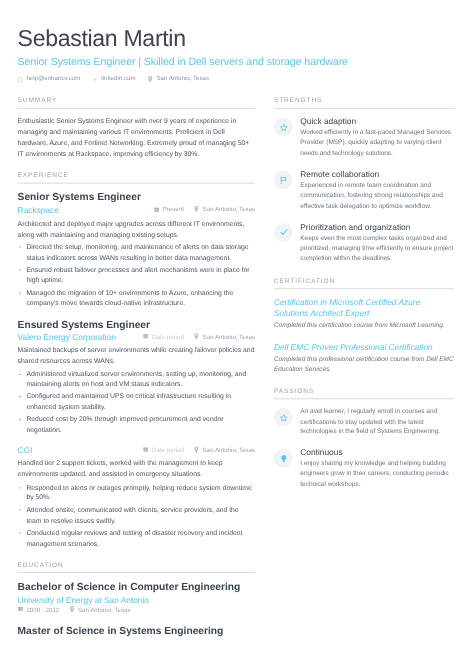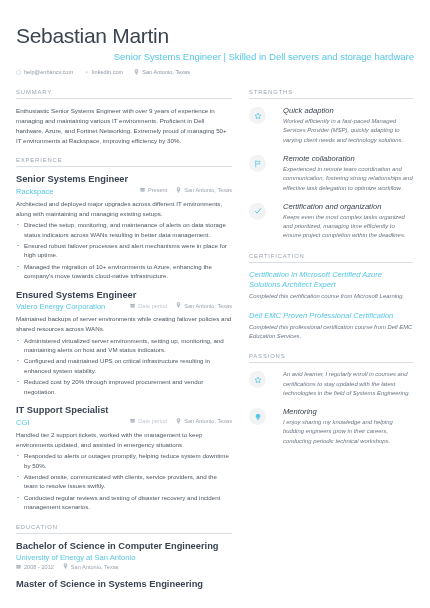--- a/index.html
+++ b/index.html
@@ -12,21 +12,21 @@
   }
   .page { width: 430px; height: 608px; padding: 24px 16px 0 16px; position: relative; }
 
   
   .name {
     font-size: 21px; font-weight: 400; letter-spacing: -0.3px;
     color: #3b4450; line-height: 1.15; margin-bottom: 3px;
   }
   .headline {
     font-size: 9.6px; color: #57c7e6; font-weight: 400;
-    letter-spacing: -0.05px; margin-bottom: 7px; text-align: right;
+    letter-spacing: -0.05px; margin-bottom: 7px;
   }
   .contact-row { display: flex; align-items: center; gap: 11px; }
   .contact-item { display: flex; align-items: center; gap: 3px; font-size: 5.6px; color: #8d98a3; }
   .contact-item svg { display: block; }
 
   
   .cols { display: flex; gap: 17px; margin-top: 14px; }
   .col-left { width: 216px; flex: none; }
   .col-right { width: 164px; flex: none; }
 
@@ -35,41 +35,41 @@
     text-transform: uppercase; padding-bottom: 3px;
     border-bottom: 1px solid #d9dee3; margin-bottom: 7px;
   }
   .sec { margin-bottom: 12px; }
 
   .body-text { font-size: 6.2px; line-height: 1.58; color: #4c555f; }
 
   
   .entry { margin-bottom: 9px; }
   .entry-title { font-size: 9.3px; font-weight: 700; color: #3b4450; line-height: 1.25; margin-bottom: 1px; }
-  .entry-meta { display: flex; align-items: flex-start; margin-bottom: 3px; }
+  .entry-meta { display: flex; align-items: center; margin-bottom: 3px; }
   .org { font-size: 7.6px; color: #57c7e6; }
   .meta-right { margin-left: auto; display: flex; align-items: center; gap: 9px; }
   .meta-chip { display: flex; align-items: center; gap: 3px; font-size: 5.6px; color: #9aa4ae; }
   .meta-chip.placeholder { color: #c3cad1; }
   .entry-desc { font-size: 6.2px; line-height: 1.55; color: #4c555f; margin-bottom: 2px; }
   ul.bullets { list-style: none; }
   ul.bullets li {
     position: relative; padding-left: 8px; font-size: 6.2px;
     line-height: 1.55; color: #4c555f; margin-bottom: 1.5px;
   }
   ul.bullets li::before {
     content: ""; position: absolute; left: 1px; top: 4px;
     width: 2px; height: 1px; background: #b4bcc4;
   }
 
   
   .edu-meta { display: flex; align-items: center; gap: 9px; margin-top: 1px; }
 
   
-  .item { display: flex; gap: 17px; margin-bottom: 9px; font-style: italic; }
+  .item { display: flex; gap: 7px; margin-bottom: 9px; }
   .badge {
     width: 17px; height: 17px; border-radius: 50%; background: #f1f3f5;
     flex: none; display: flex; align-items: center; justify-content: center;
     margin-top: 1px;
   }
   .badge svg { display: block; }
   .item-body { flex: 1; min-width: 0; }
   .item-title { font-size: 7.6px; color: #3b4450; margin-bottom: 1.5px; line-height: 1.2; }
   .item-text { font-size: 5.9px; line-height: 1.6; color: #6a7480; }
 
@@ -170,21 +170,20 @@
       </span>
     </div>
     <div class="entry-desc">Maintained backups of server environments while creating failover policies and shared resources across WANs.</div>
     <ul class="bullets">
       <li>Administered virtualized server environments, setting up, monitoring, and maintaining alerts on host and VM status indicators.</li>
                 <li>Configured and maintained UPS on critical infrastructure resulting in enhanced system stability.</li>
                 <li>Reduced cost by 20% through improved procurement and vendor negotiation.</li>
     </ul>
   </div>
   <div class="entry">
-    <div class="entry-title">IT Support Specialist</div>
     <div class="entry-meta">
       <span class="org">CGI</span>
       <span class="meta-right">
         <span class="meta-chip placeholder">
           <span><svg width="5" height="5" viewBox="0 0 16 16">
                         <rect x="1" y="3" width="14" height="12" rx="1.5" fill="#b9c2ca"></rect>
                         <rect x="1" y="3" width="14" height="3" fill="#a9b3bc"></rect>
                       </svg></span>Date period
         </span>
         <span class="meta-chip">
@@ -259,21 +258,21 @@
         <div class="item-text">Experienced in remote team coordination and communication, fostering strong relationships and effective task delegation to optimize workflow.</div>
       </div>
     </div>
     <div class="item">
       <div class="badge">
                 <svg width="8" height="8" viewBox="0 0 24 24">
                   <path d="M4 13l5.5 5.5L20 5" fill="none" stroke="#57c7e6" stroke-width="3" stroke-linecap="round" stroke-linejoin="round"></path>
                 </svg>
               </div>
       <div class="item-body">
-        <div class="item-title">Certification and organization</div>
+        <div class="item-title">Prioritization and organization</div>
         <div class="item-text">Keeps even the most complex tasks organized and prioritized, managing time efficiently to ensure project completion within the deadlines.</div>
       </div>
     </div>
           </div>
       </div>
 
       <div class="sec">
         <div class="sec-title">CERTIFICATION</div>
         <div id="certification-list">
   <div class="cert">
@@ -301,21 +300,21 @@
       </div>
     </div>
     <div class="item">
       <div class="badge">
                 <svg width="8" height="8" viewBox="0 0 24 24">
                   <path d="M12 2a7 7 0 00-4 12.7V17h8v-2.3A7 7 0 0012 2z" fill="#57c7e6"></path>
                   <rect x="9" y="18.5" width="6" height="2.2" rx="1" fill="#57c7e6"></rect>
                 </svg>
               </div>
       <div class="item-body">
-        <div class="item-title">Mentoring</div>
+        <div class="item-title">Continuous</div>
         <div class="item-text">I enjoy sharing my knowledge and helping budding engineers grow in their careers, conducting periodic technical workshops.</div>
       </div>
     </div>
           </div>
       </div>
 
     </div>
   </div>
 </div>
 

